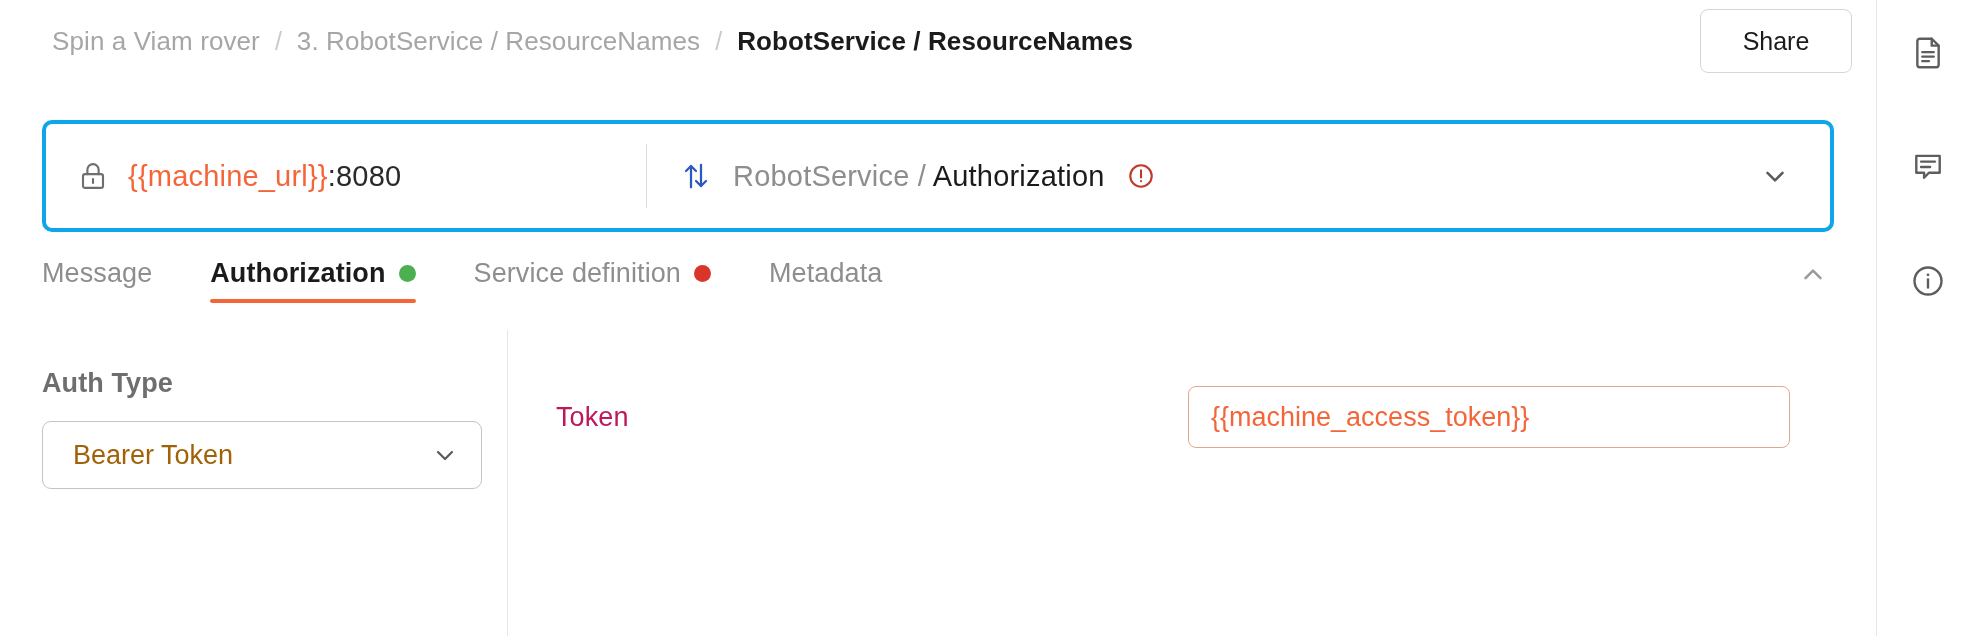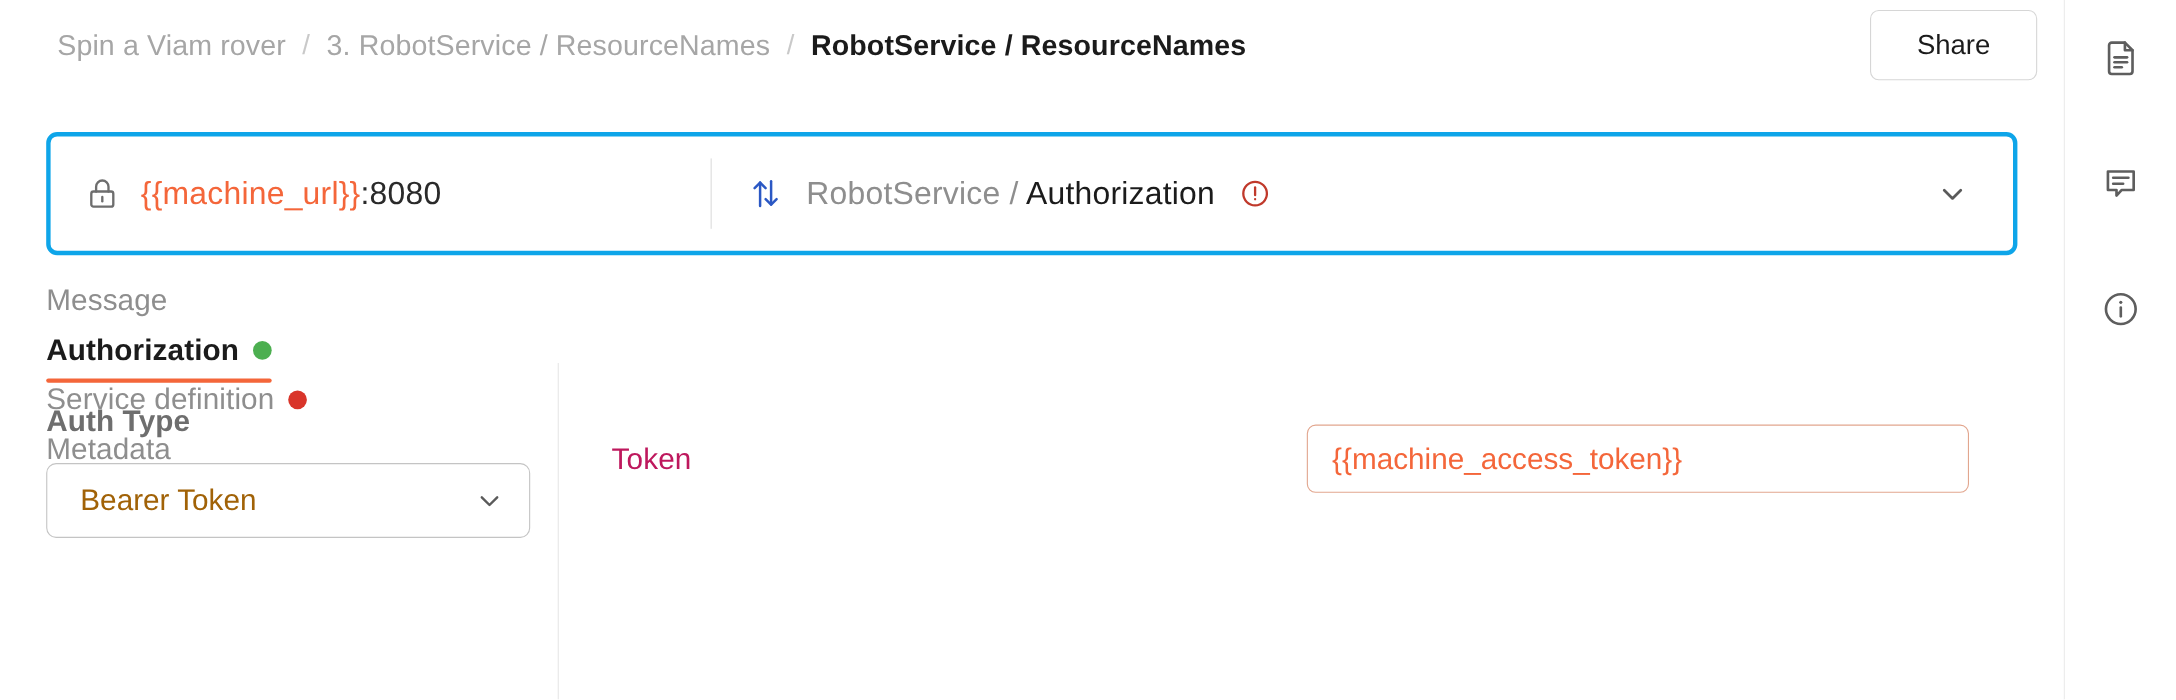--- a/index.html
+++ b/index.html
@@ -173,21 +173,20 @@
 
   
   .tabs-row {
     position: absolute;
     top: 258px;
     left: 42px;
     width: 1792px;
     height: 70px;
     display: flex;
     align-items: flex-start;
-    flex-direction: column;
   }
 
   .tab {
     display: flex;
     align-items: center;
     gap: 13px;
     font-size: 27px;
     color: #8e8e8e;
     cursor: pointer;
     padding: 0 0 14px 0;

